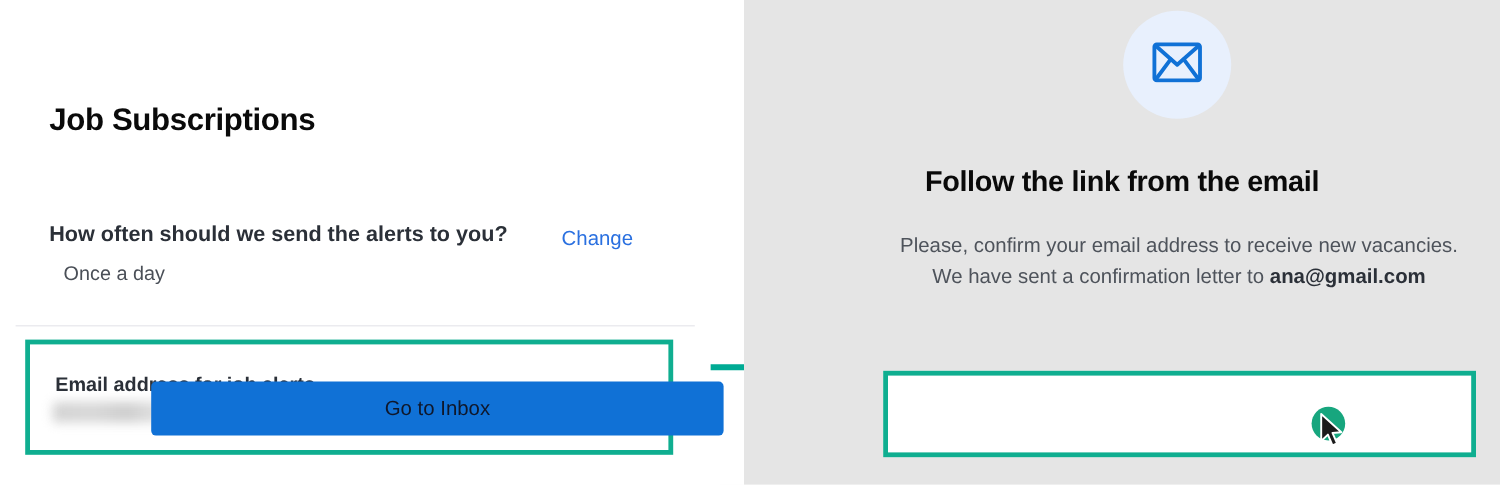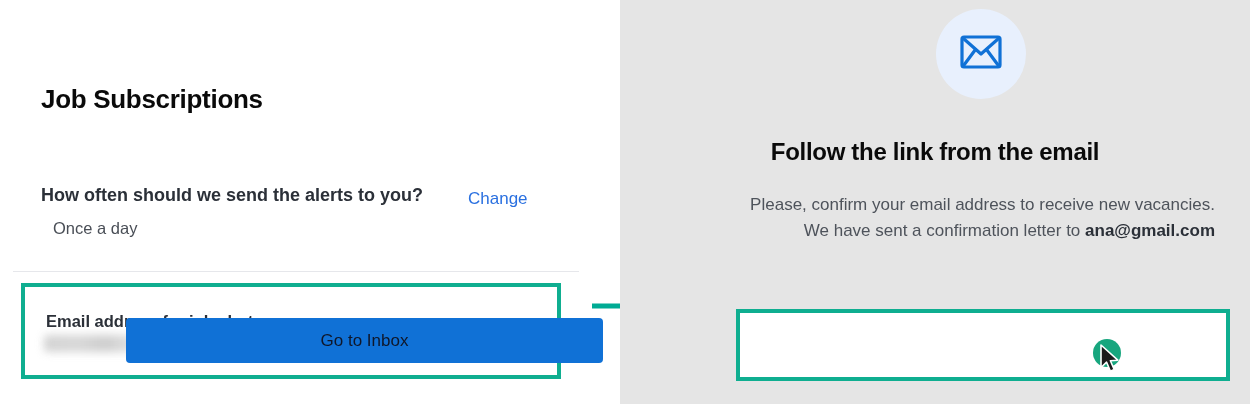--- a/index.html
+++ b/index.html
@@ -171,21 +171,21 @@
     font-weight: bold;
     color: #0a0a0a;
     letter-spacing: -0.3px;
   }
 
   .panel-body {
     position: absolute;
     left: 130px;
     top: 192px;
     width: 465px;
-    text-align: right;
+    text-align: center;
     font-size: 17px;
     line-height: 26px;
     color: #4e535b;
   }
   .panel-body .email-strong {
     font-weight: bold;
     color: #2b3038;
   }
 
   .cta-highlight {

